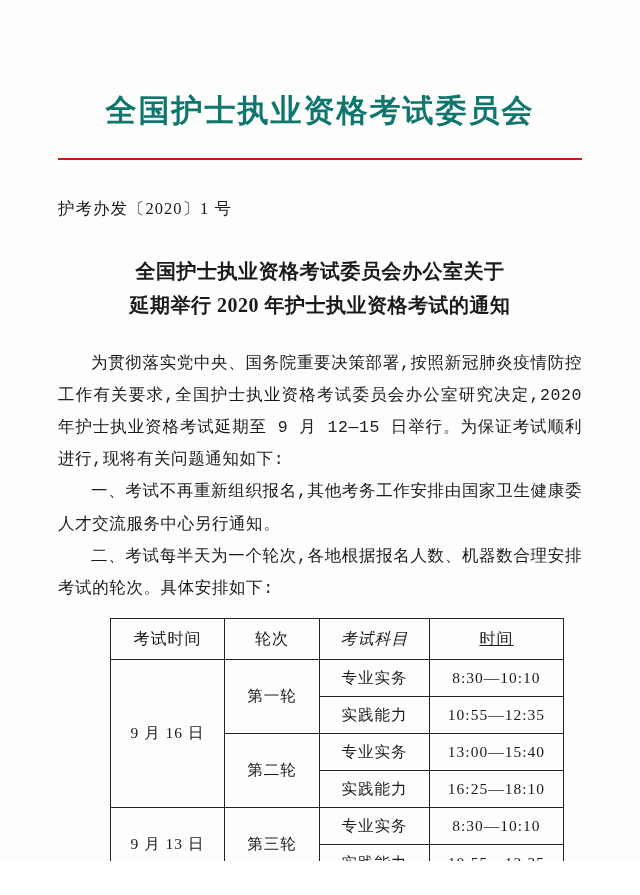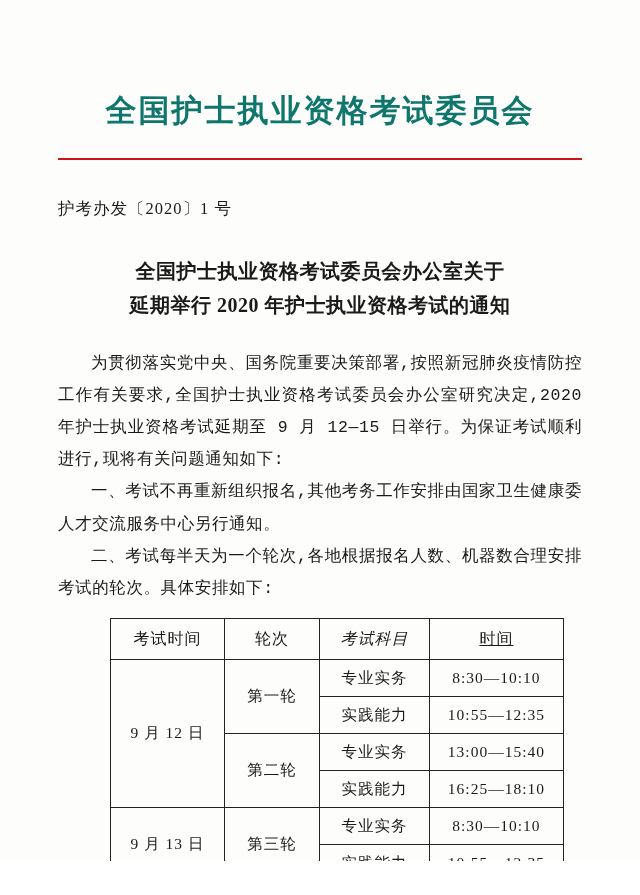--- a/index.html
+++ b/index.html
@@ -133,21 +133,21 @@
   <div class="table-wrap">
     <table class="sched">
       <tbody>
         <tr>
           <td class="hdr col-time">考试时间</td>
           <td class="hdr col-round">轮次</td>
           <td class="hdr col-subject">考试科目</td>
           <td class="hdr col-clock">时间</td>
         </tr>
         <tr>
-          <td rowspan="4">9 月 12 日</td>
+          <td rowspan="4">9 月 16 日</td>
           <td rowspan="2">第一轮</td>
           <td>专业实务</td>
           <td>8:30—10:10</td>
         </tr>
         <tr>
           <td>实践能力</td>
           <td>10:55—12:35</td>
         </tr>
         <tr>
           <td rowspan="2">第二轮</td>

